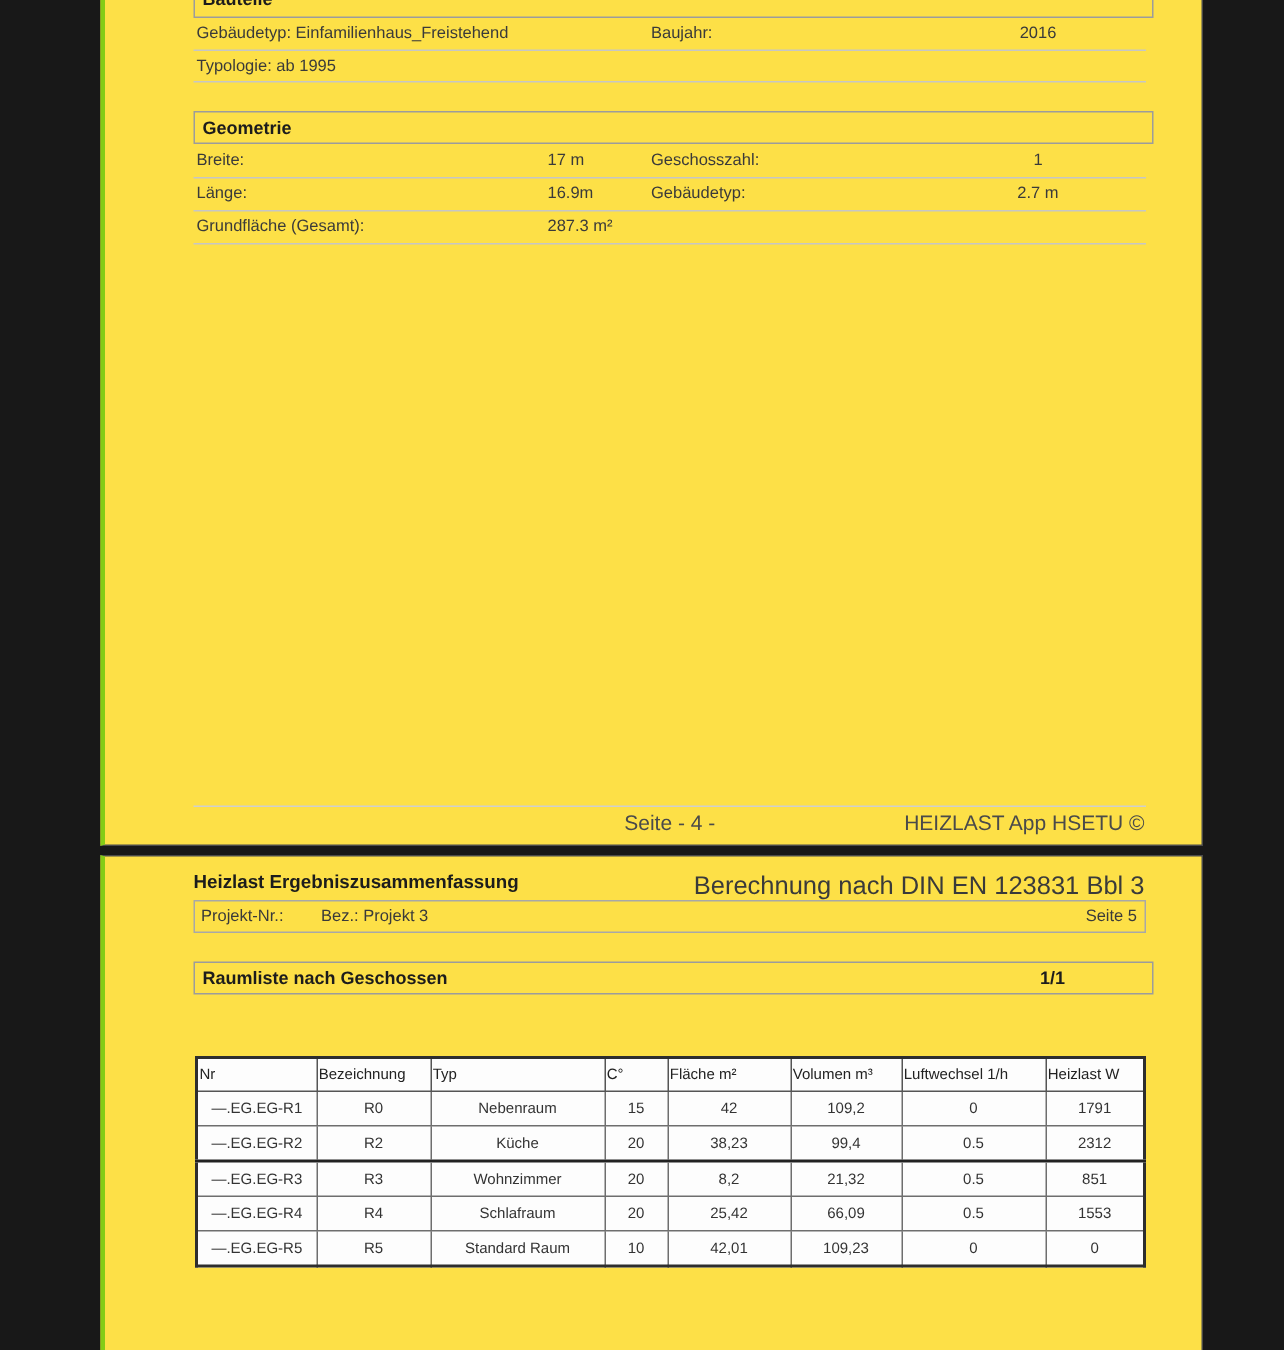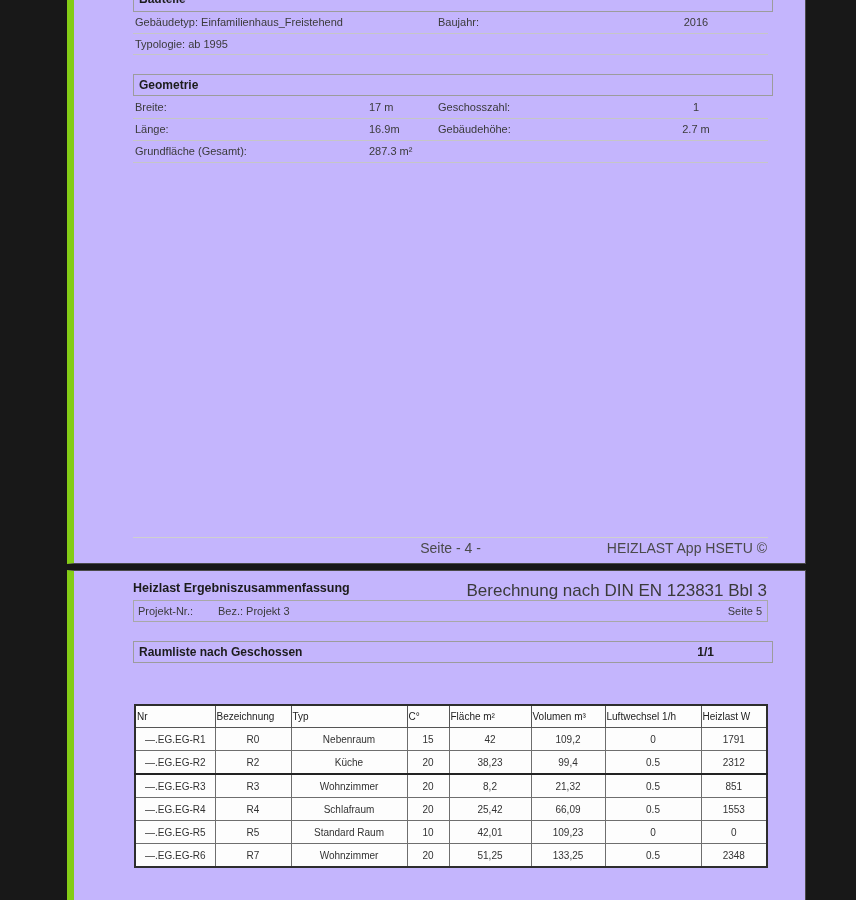--- a/index.html
+++ b/index.html
@@ -5,23 +5,23 @@
   html, body { margin:0; padding:0; }
   body {
     width:856px; height:900px;
     background:#181818;
     overflow:hidden;
     position:relative;
     font-family:"Liberation Sans","DejaVu Sans",sans-serif;
   }
   .page {
     position:absolute; left:67px; width:731px;
-    background:#c4b5fd;
+    background:#fde047;
     overflow:hidden;
-    border-left:7px solid #84cc16; border-right:1px solid #4a4a4a;
+    border-left:3px solid #84cc16; border-right:1px solid #4a4a4a;
   }
   #page1 { top:0; height:563px; border-bottom:1px solid #4a4a4a; }
   #page2 { top:570px; height:330px; border-top:1px solid #4a4a4a; }
 
   .box {
     position:absolute; left:59px; width:633px;
     border:1px solid #9c9c9c;
     font-size:12px; font-weight:bold; color:#1c1c1c;
     padding-left:5px; box-sizing:content-box;
   }
@@ -107,21 +107,21 @@
 
   <div class="row" id="g-row0">
     <span class="lab1">Breite:</span>
     <span class="val1">17 m</span>
     <span class="lab2">Geschosszahl:</span>
     <span class="val2">1</span>
   </div>
   <div class="row" id="g-row1">
     <span class="lab1">Länge:</span>
     <span class="val1">16.9m</span>
-    <span class="lab2">Gebäudehöhe:</span>
+    <span class="lab2">Gebäudetyp:</span>
     <span class="val2">2.7 m</span>
   </div>
   <div class="row" id="g-row2">
     <span class="lab1">Grundfläche (Gesamt):</span>
     <span class="val1">287.3 m²</span>
   </div>
 
   <div id="footer1-line"></div>
   <div id="footer1">
     <span class="center">Seite - 4 -</span>
@@ -215,25 +215,15 @@
         <tr>
           <td>—.EG.EG-R5</td>
           <td>R5</td>
           <td>Standard Raum</td>
           <td>10</td>
           <td>42,01</td>
           <td>109,23</td>
           <td>0</td>
           <td>0</td>
         </tr>
-        <tr>
-          <td>—.EG.EG-R6</td>
-          <td>R7</td>
-          <td>Wohnzimmer</td>
-          <td>20</td>
-          <td>51,25</td>
-          <td>133,25</td>
-          <td>0.5</td>
-          <td>2348</td>
-        </tr>
       </tbody>
   </table>
 </div>
 
 </body></html>

